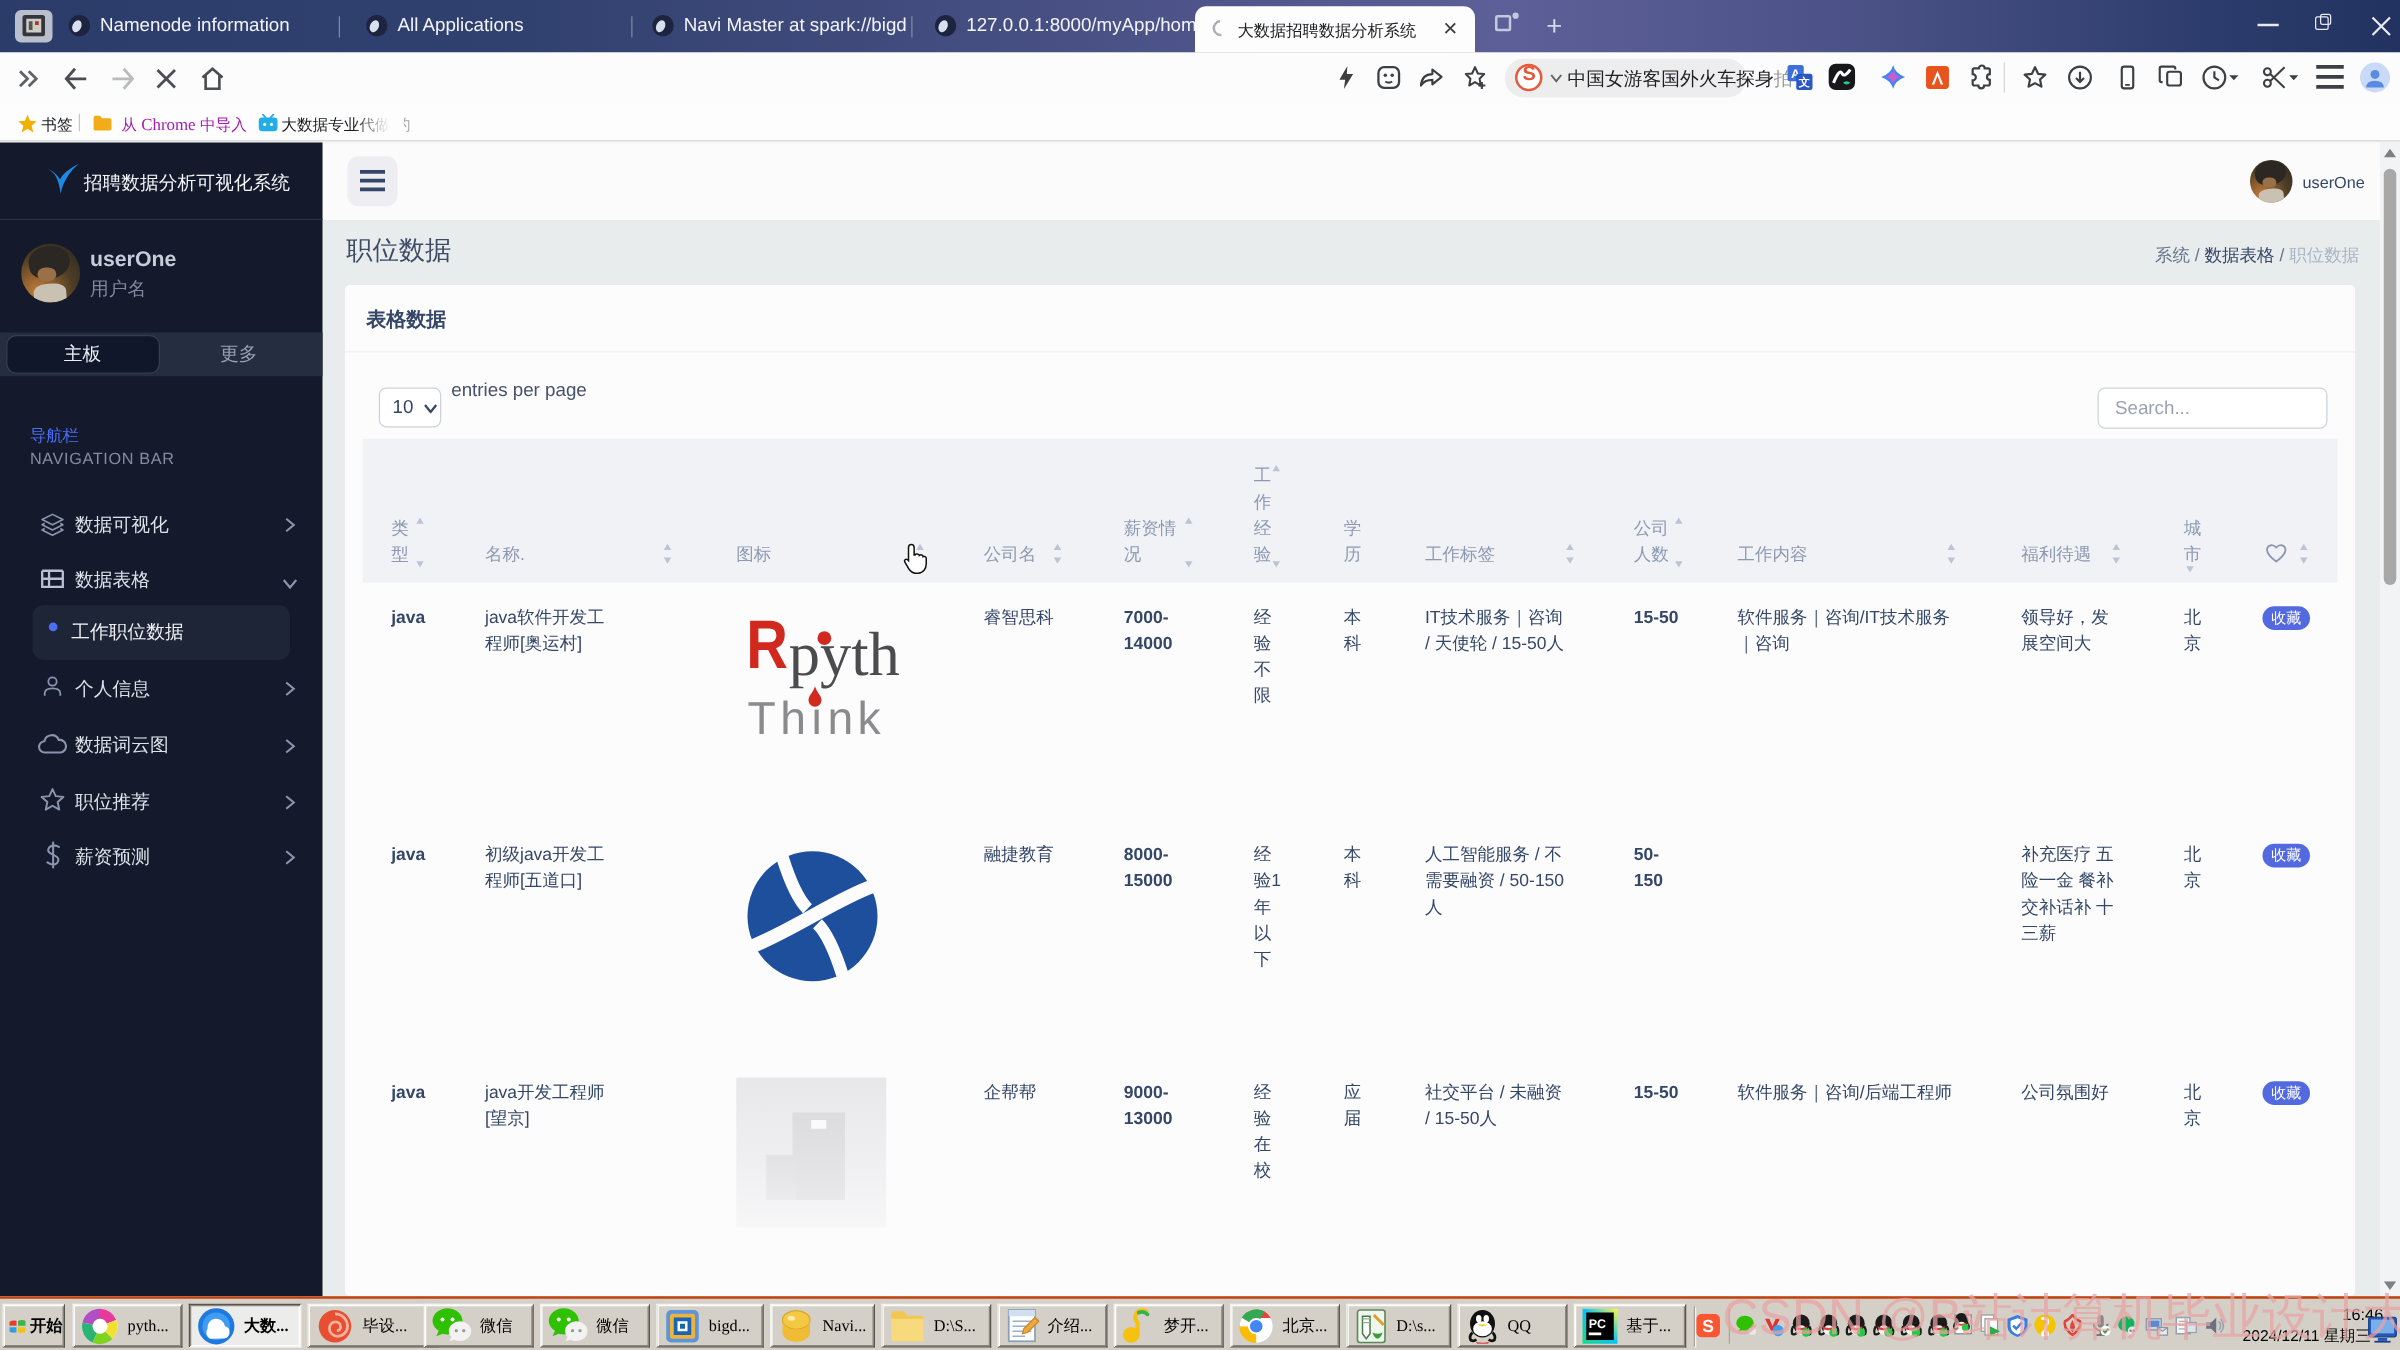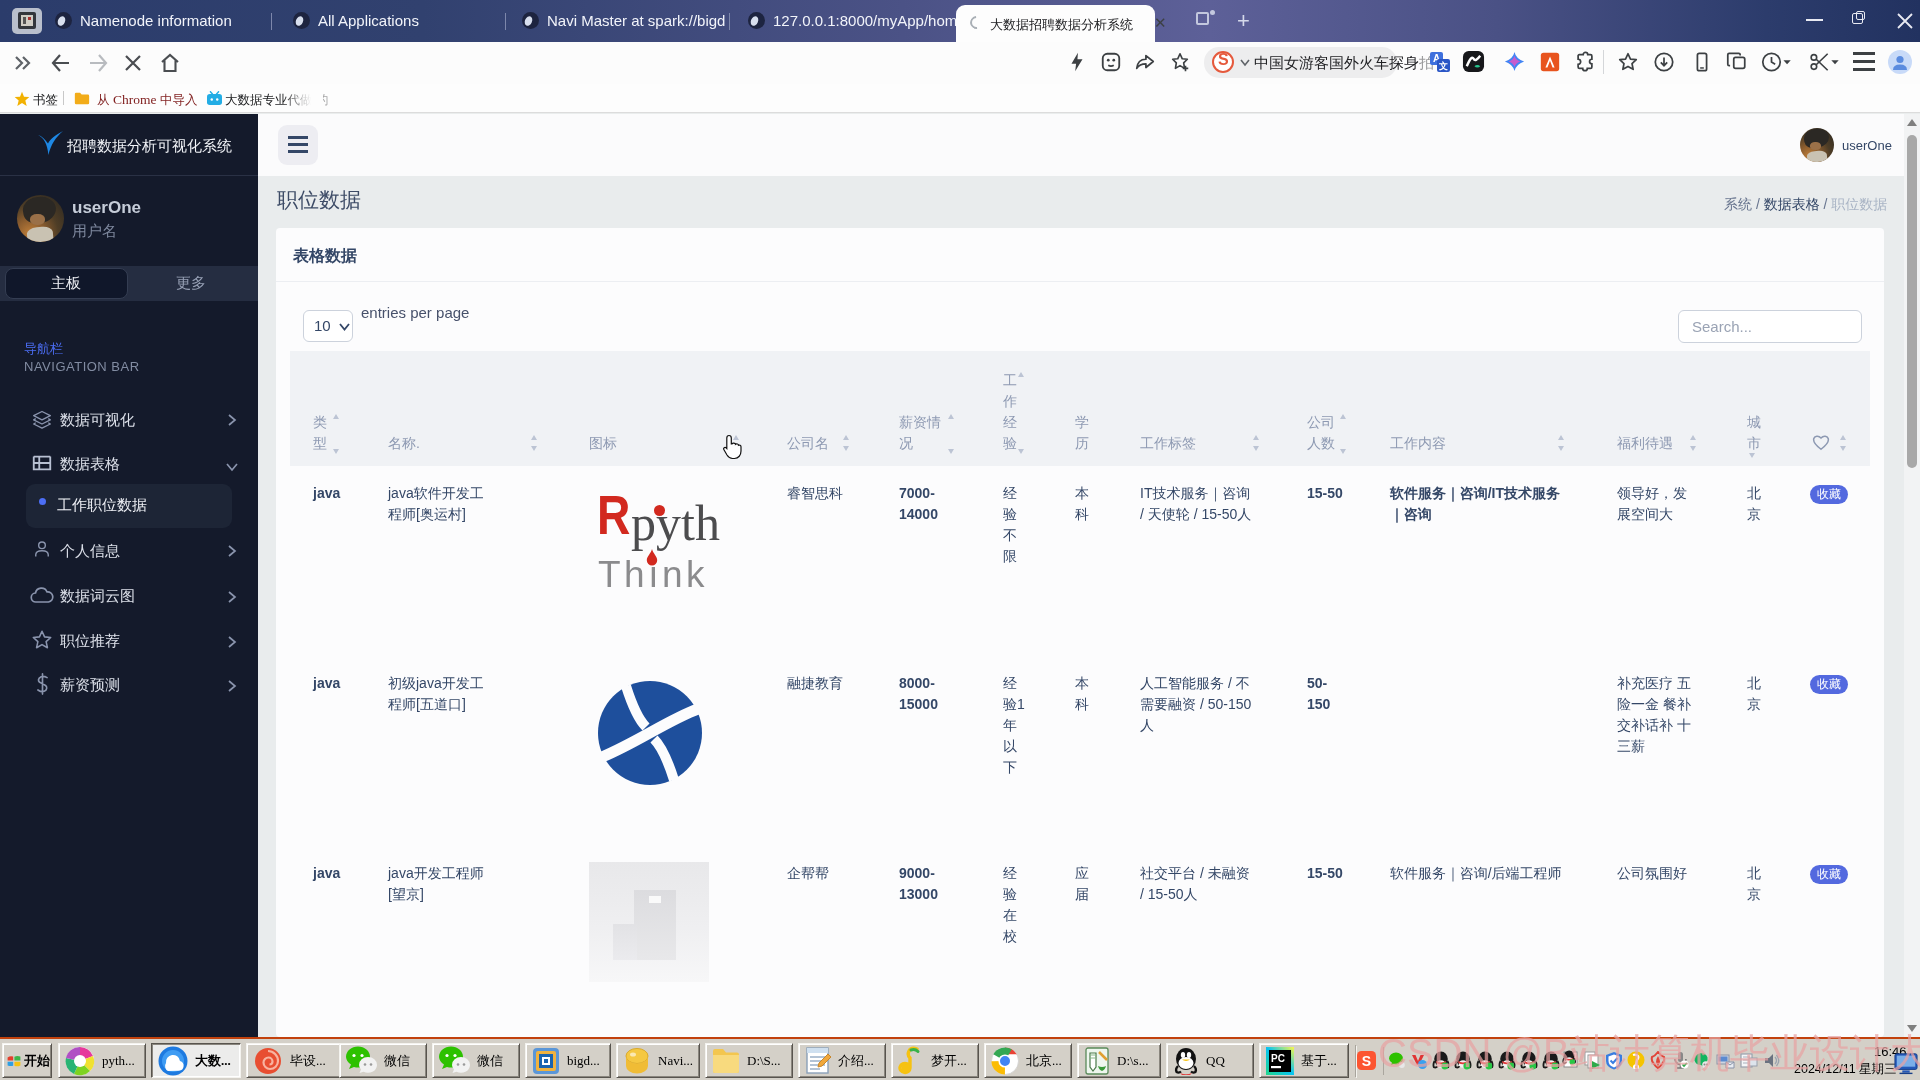--- a/index.html
+++ b/index.html
@@ -6,21 +6,21 @@
 html,body{width:1920px;height:1080px;overflow:hidden;}
 body{font-family:"Liberation Sans",sans-serif;position:relative;background:#eaeded;}
 .abs{position:absolute;}
 
 #tabbar{position:absolute;left:0;top:0;width:1920px;height:42px;
  background:linear-gradient(90deg,#2b3c6b 0%,#31416f 22%,#4b5286 47%,#5d6098 63%,#4a5185 78%,#2c3c6c 92%,#223260 100%);}
 .tabtxt{color:#f2f4fa;font-size:15px;}
 .tsep{position:absolute;top:13px;width:1px;height:17px;background:#7d87ab;}
 .gicon{position:absolute;top:12px;width:17px;height:17px;border-radius:50%;background:#1d2440;overflow:hidden;}
 .gicon:after{content:"";position:absolute;left:3px;top:4px;width:7px;height:10px;border-radius:50%;background:#d8dfee;transform:rotate(24deg);}
-#activetab{position:absolute;left:956px;top:5px;width:199px;height:37px;background:#fdfdfd;border-radius:9px 9px 0 0;}
+#activetab{position:absolute;left:956px;top:5px;width:224px;height:37px;background:#fdfdfd;border-radius:9px 9px 0 0;}
 
 #toolbar{position:absolute;left:0;top:42px;width:1920px;height:42px;background:#fcfcfc;}
 #bookbar{position:absolute;left:0;top:84px;width:1920px;height:29px;background:#fdfdfd;border-bottom:1px solid #dcdcdc;}
 #urlpill{position:absolute;left:195px;top:4px;width:862px;height:33px;border:1px solid #cfd1d4;border-radius:17px;background:#fff;}
 
 #app{position:absolute;left:0;top:114px;width:1920px;height:923px;background:#e9eced;}
 #sidebar{position:absolute;left:0;top:0;width:258px;height:923px;background:#141a2b;}
 #main{position:absolute;left:258px;top:0;width:1646px;height:923px;}
 #topbar{position:absolute;left:0;top:0;width:1646px;height:62px;background:#fbfbfc;}
 #card{position:absolute;left:18px;top:114px;width:1608px;height:809px;background:#fcfcfd;border-radius:4px;}
@@ -173,21 +173,21 @@
 </div>
 <div id="bookbar">
   <svg class="abs" style="left:14px;top:7px;" width="16" height="16" viewBox="0 0 24 24">
       <path d="M12 1 L15 8.5 L23 9 L17 14.3 L19 22.5 L12 18 L5 22.5 L7 14.3 L1 9 L9 8.5 Z" fill="#f2b101"></path>
     </svg>
   <div class="abs" style="left:33px;top:8px;font-size:12.5px;color:#1b1c1e;">书签</div>
   <div class="abs" style="left:63px;top:7px;width:1px;height:14px;background:#c8c8c8;"></div>
   <svg class="abs" style="left:74px;top:8px;" width="16" height="13" viewBox="0 0 24 20">
       <path d="M1 3 a2 2 0 0 1 2-2 h6 l2.5 3 H21 a2 2 0 0 1 2 2 v11 a2 2 0 0 1-2 2 H3 a2 2 0 0 1-2-2 Z" fill="#f2ac19"></path>
     </svg>
-  <div class="abs" style="left:97px;top:8px;font-size:12.5px;color:#7f1d1d;">从 <span style="font-family:'Liberation Serif',serif;font-size:13.5px;">Chrome</span> 中导入</div>
+  <div class="abs" style="left:97px;top:8px;font-size:12.5px;color:#a21caf;">从 <span style="font-family:'Liberation Serif',serif;font-size:13.5px;">Chrome</span> 中导入</div>
   <svg class="abs" style="left:206px;top:7px;" width="17" height="15" viewBox="0 0 24 22">
       <path d="M6 1 L9 4.5 M18 1 L15 4.5" stroke="#23ade5" stroke-width="2" fill="none" stroke-linecap="round"></path>
       <rect x="1" y="4.5" width="22" height="16" rx="4" fill="#23ade5"></rect>
       <circle cx="8" cy="12.5" r="1.8" fill="#fff"></circle>
       <circle cx="16" cy="12.5" r="1.8" fill="#fff"></circle>
     </svg>
   <div class="abs" style="left:225px;top:8px;font-size:12.5px;color:#1b1c1e;">大数据专业代做<span style="font-family:'Liberation Serif',serif;">i</span><span style="opacity:.4">的</span></div>
   <div class="abs" style="left:283px;top:4px;width:40px;height:22px;background:linear-gradient(90deg,rgba(253,253,253,0),#fdfdfd 70%);"></div>
 </div>
 <div id="app">
@@ -256,21 +256,21 @@
           </svg>
 
         <div class="tdb" style="left:37px;top:255px;">java</div>
         <div class="td" style="left:112px;top:255px;">java软件开发工<br>程师[奥运村]</div>
         <div class="td" style="left:511px;top:255px;">睿智思科</div>
         <div class="tdb" style="left:623px;top:255px;">7000-<br>14000</div>
         <div class="td" style="left:727px;top:255px;">经<br>验<br>不<br>限</div>
         <div class="td" style="left:799px;top:255px;">本<br>科</div>
         <div class="td" style="left:864px;top:255px;">IT技术服务｜咨询<br>/ 天使轮 / 15-50人</div>
         <div class="tdb" style="left:1031px;top:255px;">15-50</div>
-        <div class="td" style="left:1114px;top:255px;font-weight:bold;">软件服务｜咨询/IT技术服务<br>｜咨询</div>
+        <div class="td" style="left:1114px;top:255px;">软件服务｜咨询/IT技术服务<br>｜咨询</div>
         <div class="td" style="left:1341px;top:255px;">领导好，发<br>展空间大</div>
         <div class="td" style="left:1471px;top:255px;">北<br>京</div>
         <div class="fav" style="left:1534px;top:257px;">收藏</div>
 
         <div class="abs" style="left:321px;top:265px;width:110px;height:104px;">
           <span class="abs" style="left:0px;top:-5px;font-size:55px;font-weight:bold;color:#d2291f;line-height:1;transform:scaleX(.84);transform-origin:0 0;">R</span>
           <span class="abs" style="left:34px;top:5px;font-family:'Liberation Serif',serif;font-size:50px;color:#4c4c4e;line-height:1;">pyth</span>
           <span class="abs" style="left:57px;top:12px;width:11px;height:11px;background:#d2291f;border-radius:50%;"></span>
           <svg class="abs" style="left:49px;top:54px;" width="12" height="20" viewBox="0 0 15 22">
               <path d="M7.5 1 C9 7 14 10 14 15 a6.5 6.5 0 0 1 -13 0 C1 10 6 7 7.5 1 Z" fill="#d2291f"></path>

